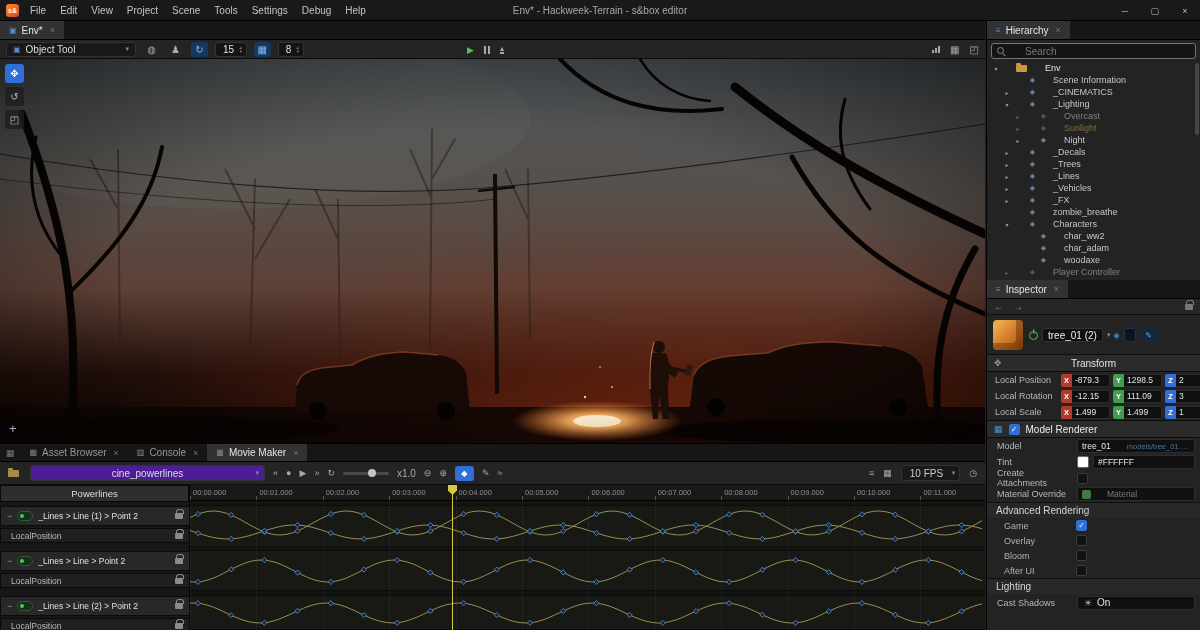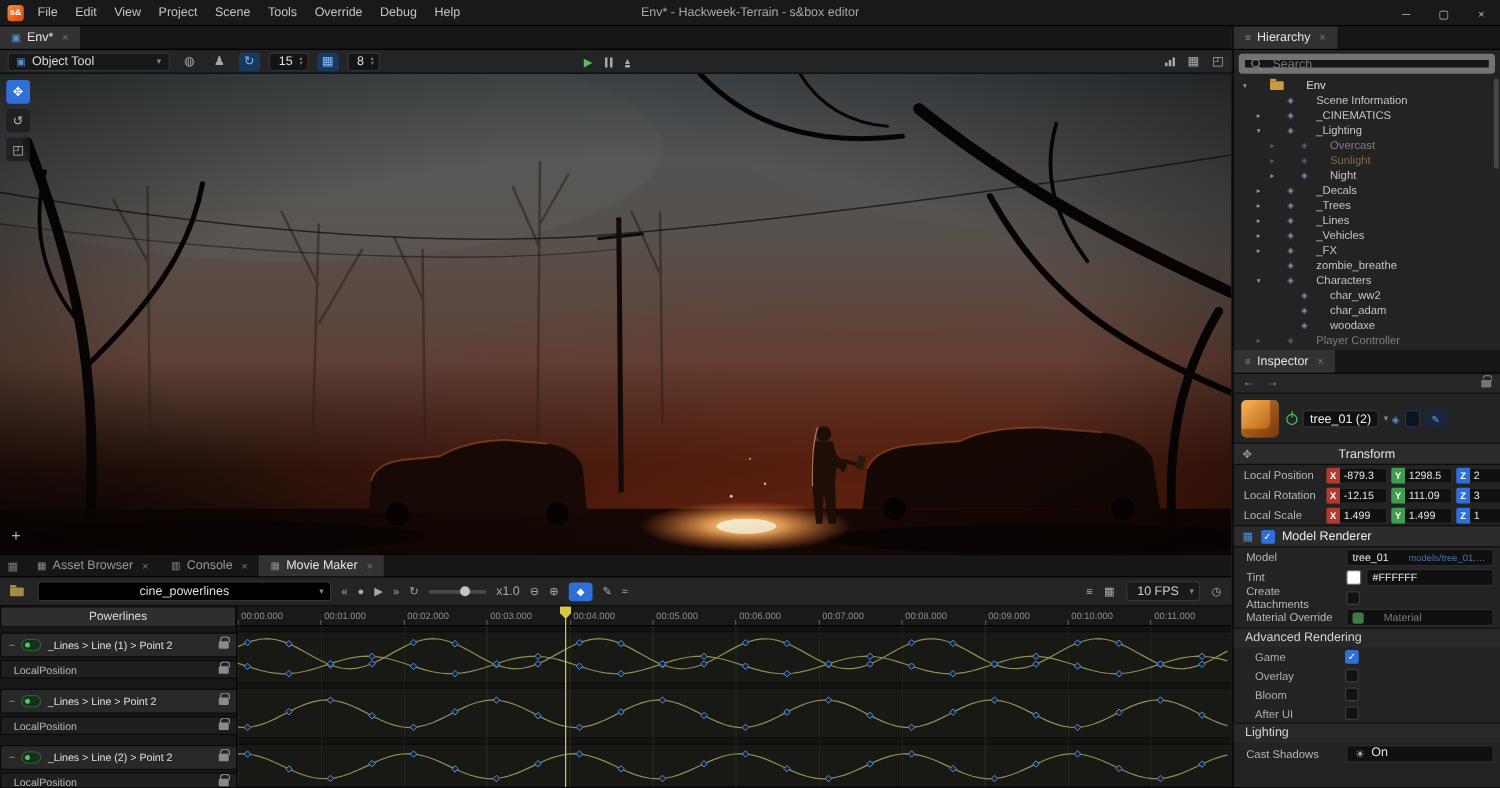--- a/index.html
+++ b/index.html
@@ -46,21 +46,21 @@
   .viewport { position:absolute; left:0; top:59px; width:985px; height:384px; background:#000; overflow:hidden; }
   .viewport svg { display:block; }
   .vtool { position:absolute; left:5px; top:5px; display:flex; flex-direction:column; gap:4px; }
   .vtool-btn { width:19px; height:19px; border-radius:3px; background:rgba(28,30,34,.8); display:flex; align-items:center; justify-content:center; color:#b8b8b8; font-size:10px; }
   .vtool-btn.active { background:#2f6fd8; color:#fff; }
   .vp-add { position:absolute; left:9px; bottom:7px; color:#9fb3c8; font-size:13px; }
   
   .bottom-tabstrip { position:absolute; left:0; top:443px; width:985px; height:19px; border-top:1px solid #000; }
   .strip-lead { display:flex; align-items:center; padding:0 6px; color:#777; font-size:9px; }
   .mm-toolbar { position:absolute; left:0; top:462px; width:985px; height:23px; background:#242424; border-bottom:1px solid #0c0c0c; display:flex; align-items:center; gap:8px; padding:0 8px; }
-  .mm-dd { width:235px; height:16px; background:#000000; border:1px solid #333; border-radius:3px; display:flex; align-items:center; justify-content:center; color:#ddd; position:relative; }
+  .mm-dd { width:235px; height:16px; background:#4c1d95; border:1px solid #333; border-radius:3px; display:flex; align-items:center; justify-content:center; color:#ddd; position:relative; }
   .mm-dd .dd-caret { position:absolute; right:5px; }
   .mm-ic { color:#a8a8a8; font-size:9px; }
   .mm-key { width:19px; height:15px; background:#2f6fd8; border-radius:3px; color:#fff; font-size:8px; display:flex; align-items:center; justify-content:center; }
   .mm-slider { width:46px; height:3px; background:#4a4a4a; border-radius:2px; position:relative; }
   .mm-slider::after { content:''; position:absolute; left:55%; top:-3px; width:8px; height:8px; background:#c4c4c4; border-radius:50%; }
   .mm-right { margin-left:auto; display:flex; align-items:center; gap:9px; }
   .fps-dd { height:16px; background:#191919; border:1px solid #333; border-radius:3px; padding:0 16px 0 8px; display:flex; align-items:center; color:#ccc; position:relative; }
   .fps-dd .dd-caret { position:absolute; right:4px; }
   
   .timeline { position:absolute; left:0; top:485px; width:985px; height:145px; background:#131310; }
@@ -79,21 +79,21 @@
   .tl-ruler .rl { position:absolute; top:3px; color:#8f8f8f; font-size:7.5px; white-space:nowrap; }
   .tl-ruler .rt { position:absolute; bottom:0; width:1px; height:4px; background:#555; }
   .tl-lanes { position:absolute; left:0; top:16px; width:795px; height:129px;
     background:repeating-linear-gradient(90deg, rgba(255,255,255,.045) 0 1px, transparent 1px 66.4px); }
   .lane-bg { position:absolute; left:0; width:795px; background:rgba(255,255,255,.025); border-top:1px solid rgba(0,0,0,.5); border-bottom:1px solid rgba(0,0,0,.5); }
   .playhead { position:absolute; top:0; left:262px; width:1px; height:145px; background:#d8c84a; z-index:4; }
   .playhead-cap { position:absolute; top:0; left:258px; width:9px; height:10px; background:#d8c84a; clip-path:polygon(0 0,100% 0,100% 55%,50% 100%,0 55%); z-index:5; }
   
   .right-panel { position:absolute; left:986px; top:21px; width:214px; height:609px; background:#232323; border-left:1px solid #000; }
   .h-tabstrip { height:19px; }
-  .h-search { height:16px; margin:3px 4px 2px 4px; background:#151515; border:5px solid #737373; border-radius:3px; display:flex; align-items:center; gap:8px; padding:0 5px; color:#777; }
+  .h-search { height:16px; margin:3px 4px 2px 4px; background:#151515; border:1px solid #737373; border-radius:3px; display:flex; align-items:center; gap:19px; padding:0 5px; color:#777; }
   .icon-search { width:9px; height:9px; position:relative; flex-shrink:0; }
   .icon-search::before { content:''; position:absolute; left:0; top:0; width:5px; height:5px; border:1.2px solid #888; border-radius:50%; }
   .icon-search::after { content:''; position:absolute; left:6px; top:6px; width:3.5px; height:1.2px; background:#888; transform:rotate(45deg); transform-origin:0 0; }
   .h-tree { position:relative; height:219px; overflow:hidden; padding-top:1px; }
   .h-row { display:flex; align-items:center; height:12px; font-size:9px; color:#c6c6c6;gap:15px; }
   .h-caret { width:10px; text-align:center; font-size:6px; color:#999; flex-shrink:0; }
   .h-icon { width:11px; font-size:7px; color:#7d93ad; flex-shrink:0; text-align:center;}
   .icon-folder { width:11px; height:7px; background:#c99a3f; border-radius:1px; position:relative; flex-shrink:0; margin-right:3px; }
   .icon-folder::before { content:''; position:absolute; top:-2px; left:0; width:5px; height:2px; background:#c99a3f; border-radius:1px 1px 0 0; }
   .icon-folder.dark { background:#a88a45; } .icon-folder.dark::before { background:#a88a45; }
@@ -146,21 +146,21 @@
 
   <div class="titlebar">
     <div class="logo">s&amp;</div>
     <div class="menubar">
         <span class="menu-item">File</span>
         <span class="menu-item">Edit</span>
         <span class="menu-item">View</span>
         <span class="menu-item">Project</span>
         <span class="menu-item">Scene</span>
         <span class="menu-item">Tools</span>
-        <span class="menu-item">Override</span>
+        <span class="menu-item">Settings</span>
         <span class="menu-item">Debug</span>
         <span class="menu-item">Help</span>
       </div>
     <div class="win-title">Env* - Hackweek-Terrain - s&amp;box editor</div>
     <div class="win-controls">
       <span class="win-btn">─</span>
       <span class="win-btn">▢</span>
       <span class="win-btn">×</span>
     </div>
   </div>

